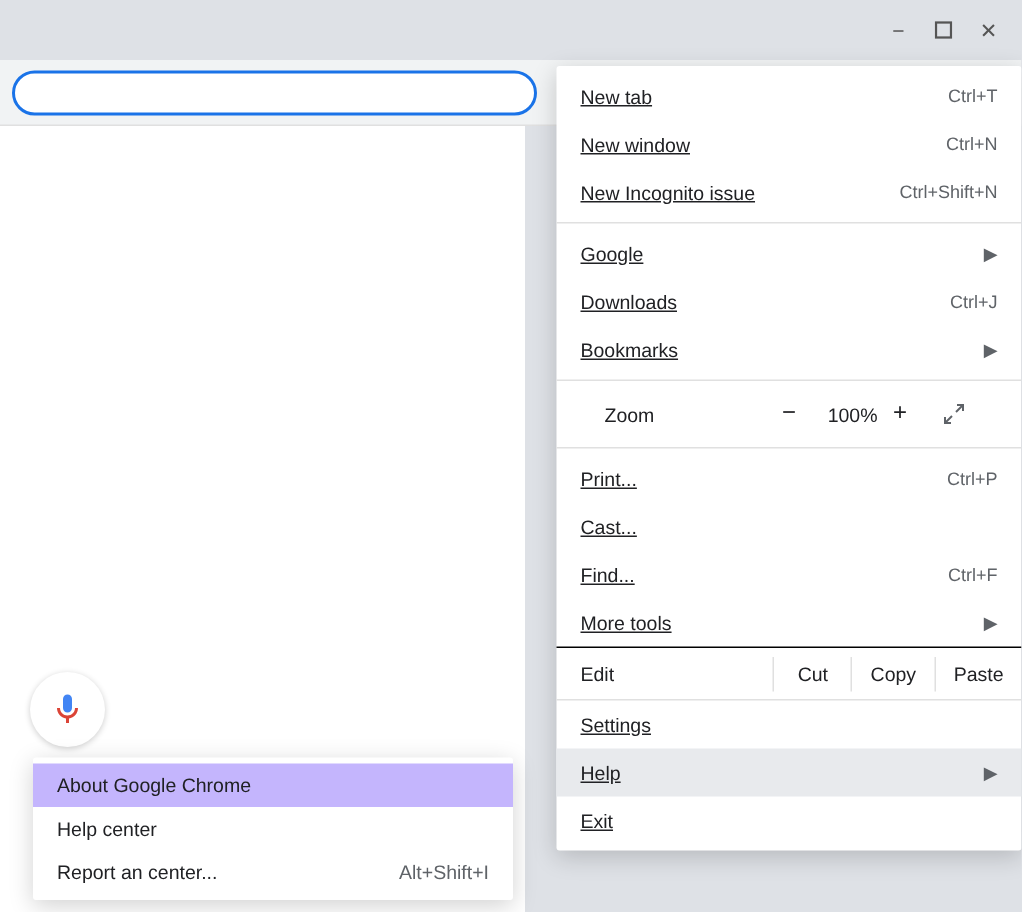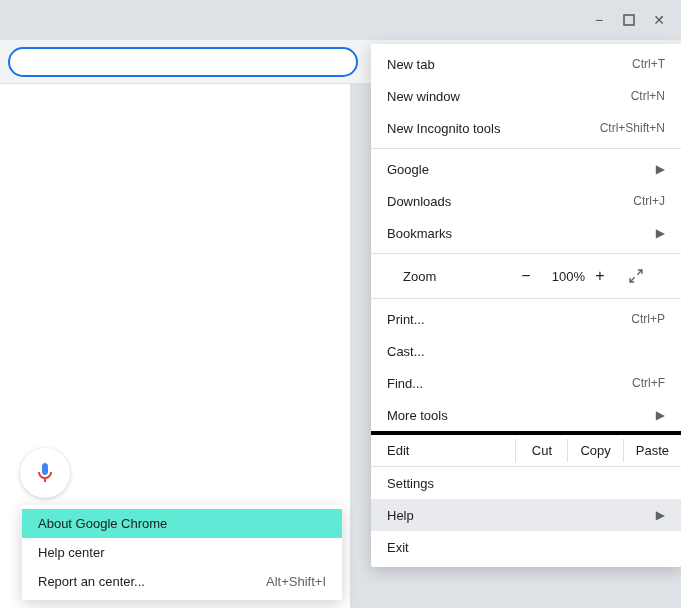--- a/index.html
+++ b/index.html
@@ -103,21 +103,21 @@
       box-shadow: 0 1px 4px rgba(0,0,0,0.2);
     }
     .submenu-item {
       padding: 8px 16px;
       cursor: pointer;
       display: flex;
       align-items: center;
       justify-content: space-between;
       color: #202124;
     }
-    .submenu-item.highlighted { background: #5eead4; }
+    .submenu-item.highlighted { background: #c4b5fd; }
     .submenu-item .shortcut {
       color: #5f6368;
       font-size: 13px;
     }
 
     
     .dropdown-menu {
       position: absolute;
       top: 44px;
       right: 0;
@@ -130,21 +130,21 @@
     }
     .menu-item {
       padding: 7px 16px;
       cursor: pointer;
       display: flex;
       align-items: center;
       justify-content: space-between;
       color: #202124;
       min-height: 32px;
     }
-    .menu-item .label { flex: 1; }
+    .menu-item .label { flex: 1; text-decoration: underline; }
     .menu-item .shortcut {
       color: #5f6368;
       font-size: 12px;
       margin-left: 8px;
     }
     .menu-item .arrow {
       color: #5f6368;
       font-size: 12px;
       margin-left: 8px;
     }
@@ -193,21 +193,21 @@
       cursor: pointer;
       border-radius: 3px;
     }
 
     
     .edit-row {
       display: flex;
       align-items: center;
       padding: 4px 0;
       min-height: 36px;
-      border-top: 4px solid #000000;
+      border-top: 1px solid #000000;
       border-bottom: 1px solid #e0e0e0;
       justify-content: space-between;
     }
     .edit-row-label {
       padding: 0 16px;
       flex: 1;
       color: #202124;
     }
     .edit-btn {
       padding: 4px 12px;
@@ -290,21 +290,21 @@
 
   <div class="menu-item">
     <span class="label">New tab</span>
     <span class="shortcut">Ctrl+T</span>
   </div>
   <div class="menu-item">
     <span class="label">New window</span>
     <span class="shortcut">Ctrl+N</span>
   </div>
   <div class="menu-item">
-    <span class="label">New Incognito tools</span>
+    <span class="label">New Incognito issue</span>
     <span class="shortcut">Ctrl+Shift+N</span>
   </div>
 
   <div class="menu-separator"></div>
 
   <div class="menu-item">
     <span class="label">Google</span>
     <span class="arrow">▶</span>
   </div>
   <div class="menu-item">

